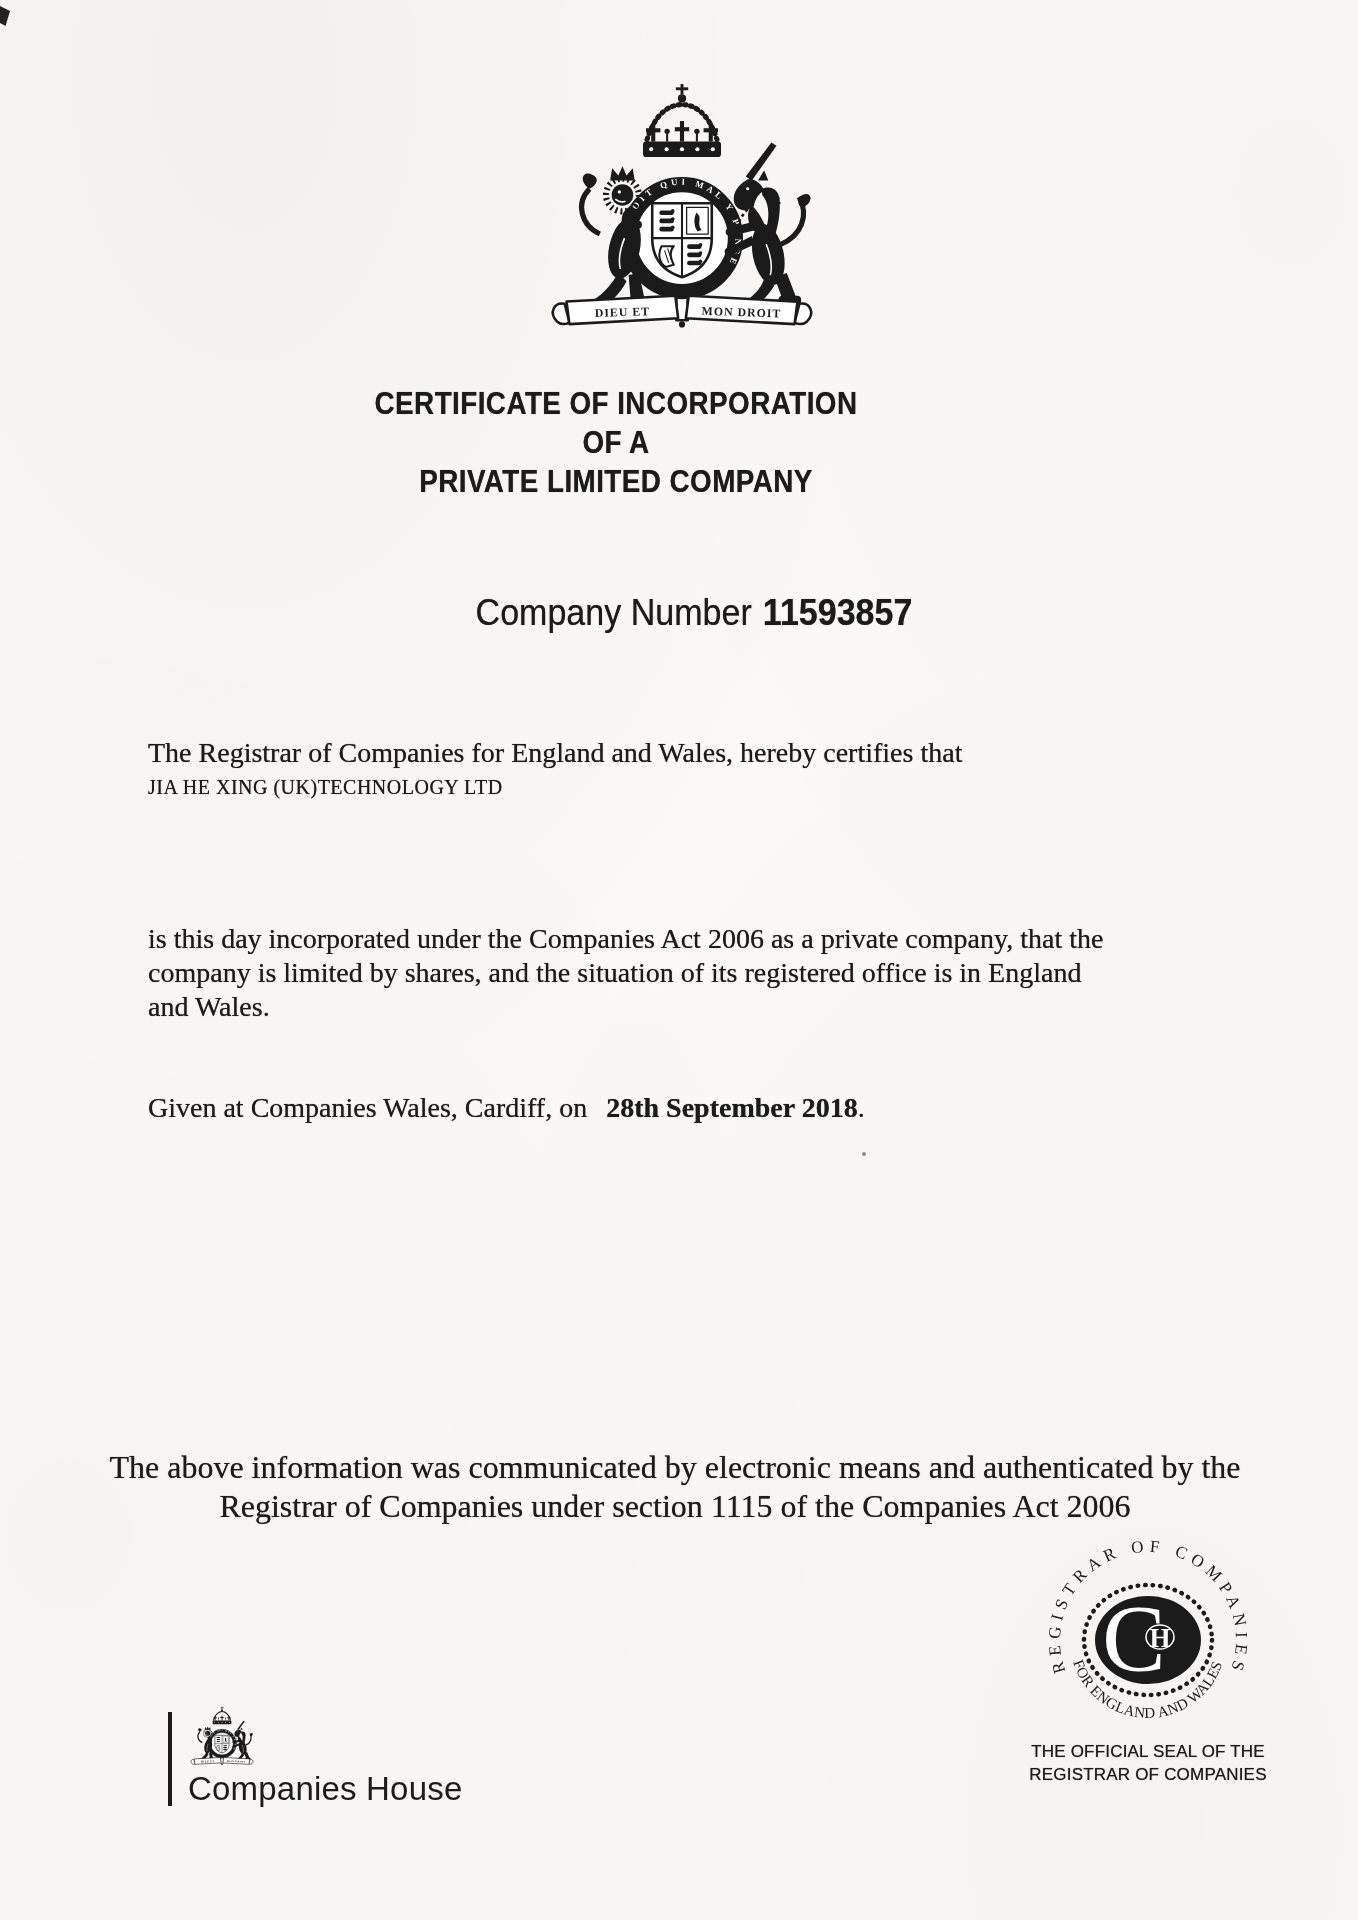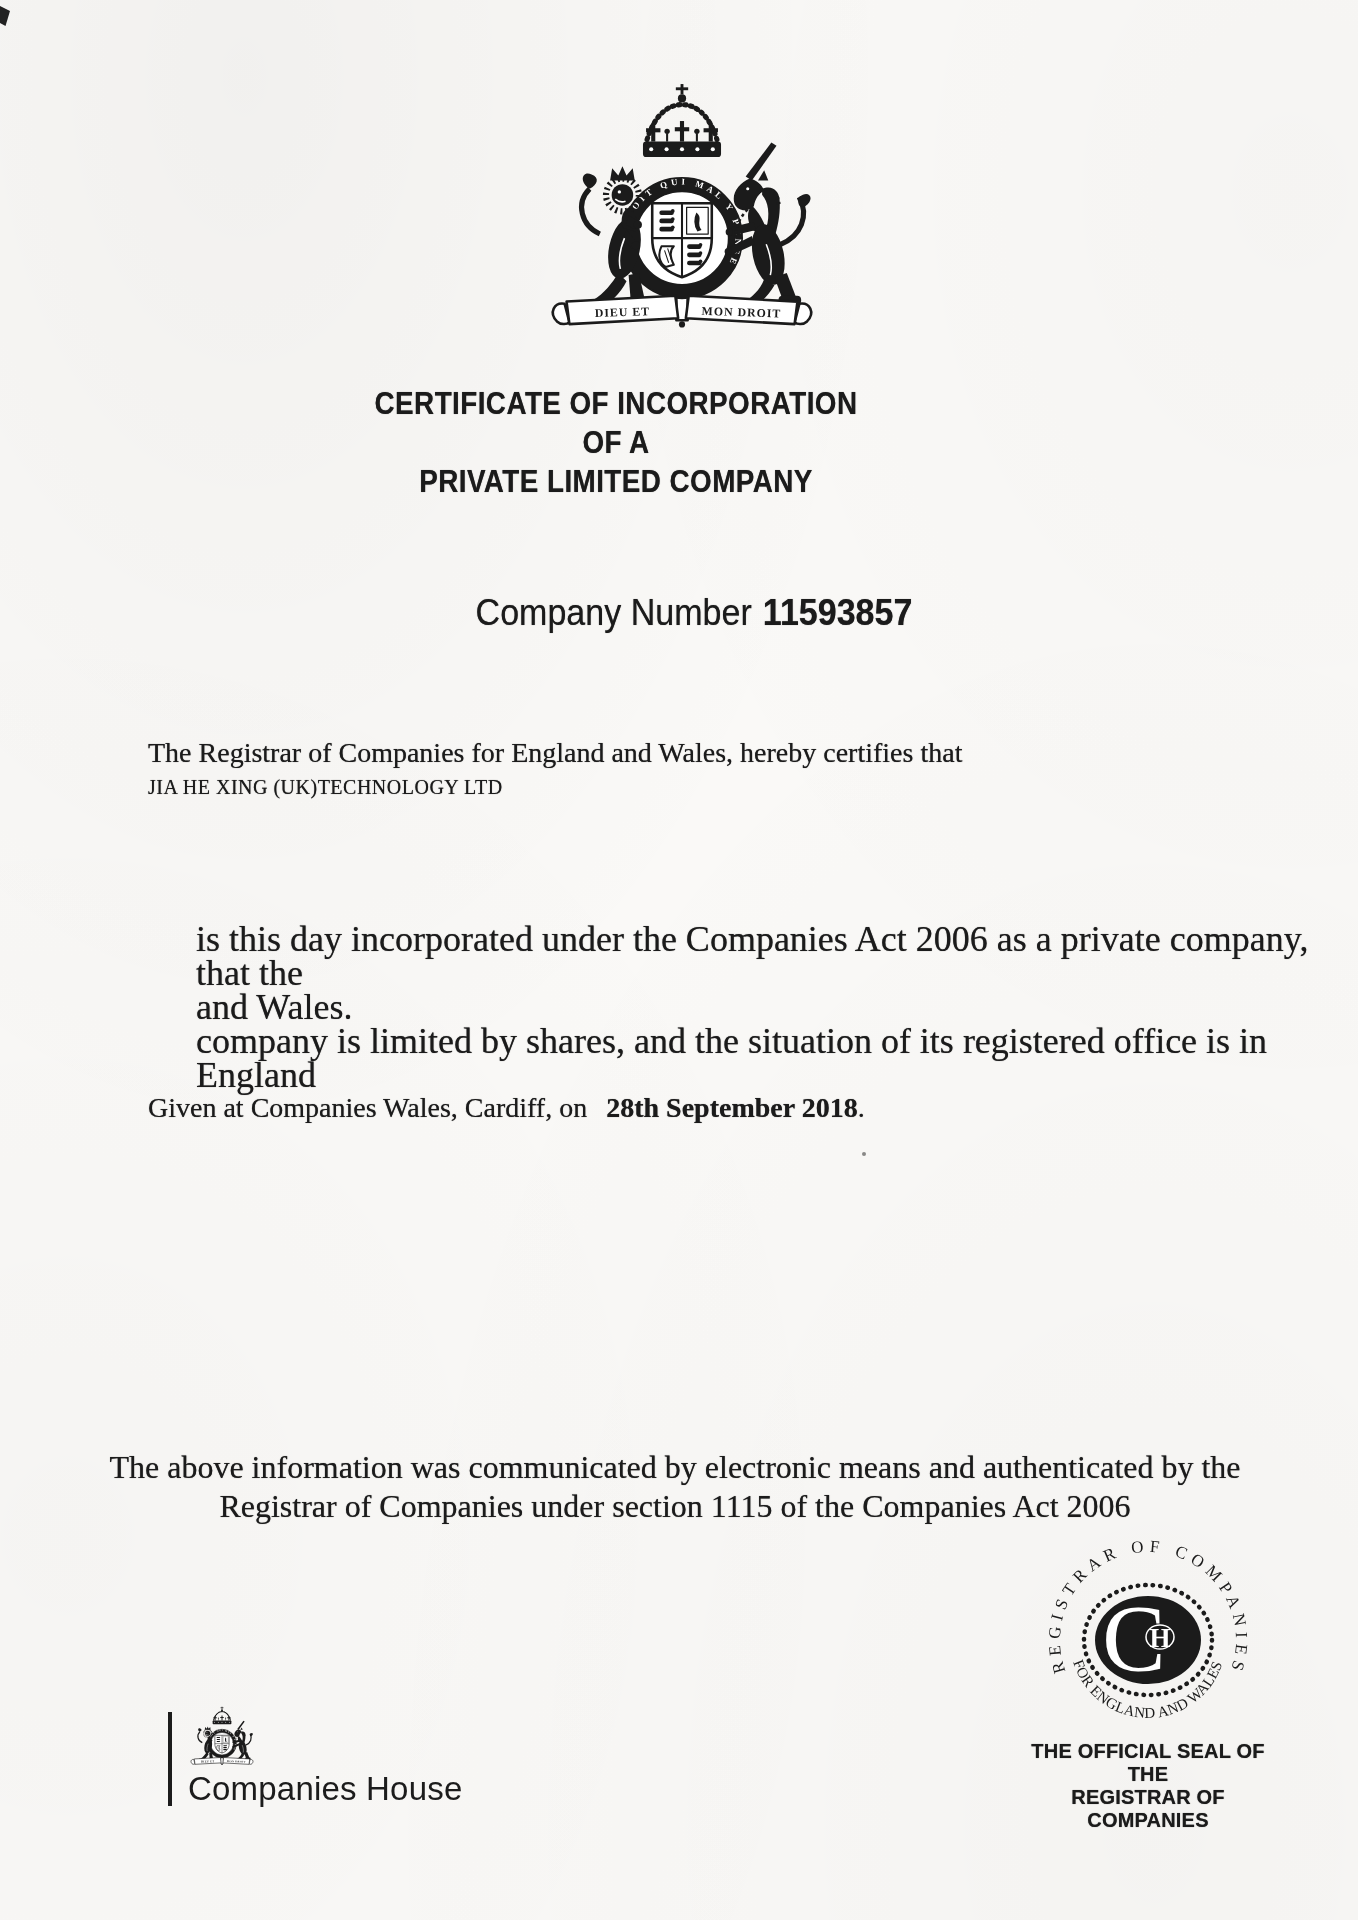--- a/index.html
+++ b/index.html
@@ -26,29 +26,29 @@
   .title{position:absolute;left:0;top:384px;width:1232px;text-align:center;
     font-weight:bold;font-size:32px;line-height:39px;letter-spacing:.5px;
     transform:scaleX(.87);transform-origin:50% 50%;}
 
   .cnum{position:absolute;left:30px;top:592px;width:1328px;text-align:center;
     font-size:37px;transform:scaleX(.92);transform-origin:50% 50%;}
   .cnum .val{font-weight:bold;margin-left:12px;}
 
   .certify{position:absolute;left:148px;top:737px;font-size:28px;}
   .cname{position:absolute;left:148px;top:776px;font-size:20px;letter-spacing:.5px;}
-  .para{position:absolute;left:148px;top:922px;font-size:36px;line-height:34px;margin-left:48px;}
+  .para{position:absolute;left:148px;top:922px;font-size:28px;line-height:34px;}
   .given{position:absolute;left:148px;top:1092px;font-size:28px;white-space:pre-wrap;}
 
   .footer{position:absolute;left:30px;top:1448px;width:1290px;text-align:center;
     font-size:32px;line-height:39px;}
 
   .seal{position:absolute;left:1035px;top:1528px;width:226px;height:212px;}
   .seal-caption{position:absolute;left:1013px;top:1740px;width:270px;text-align:center;
-    font-weight:bold;font-size:20px;line-height:23px;letter-spacing:.2px;}
+    font-weight:normal;font-size:17px;line-height:23px;letter-spacing:.2px;}
 
   .ch-logo{position:absolute;left:166px;top:1706px;width:340px;height:110px;}
   .ch-logo .bar{position:absolute;left:2px;top:6px;width:4px;height:94px;background:#1c1c1c;}
   .ch-logo .mini-crest{position:absolute;left:20px;top:0px;width:72px;height:64px;}
   .ch-logo .wordmark{position:absolute;left:22px;top:64px;font-size:33px;letter-spacing:.2px;color:#1c1c1c;}
 
   .dot-artifact{position:absolute;left:862px;top:1152px;width:4px;height:4px;border-radius:50%;background:rgba(0,0,0,.45);}
 </style>
 </head>
 <body>
@@ -188,22 +188,22 @@
 
   <div class="cnum ink">
     <span>Company Number</span><span class="val">11593857</span>
   </div>
 
   <div class="certify serif ink">The Registrar of Companies for England and Wales, hereby certifies that</div>
   <div class="cname serif ink">JIA HE XING (UK)TECHNOLOGY LTD</div>
 
   <div class="para serif ink">
     <div>is this day incorporated under the Companies Act 2006 as a private company, that the</div>
+    <div>company is limited by shares, and the situation of its registered office is in England</div>
     <div>and Wales.</div>
-    <div>company is limited by shares, and the situation of its registered office is in England</div>
   </div>
 
   <div class="given serif ink"><span>Given at Companies Wales, Cardiff, on </span><span class="b">28th September 2018</span><span>.</span></div>
 
   <div class="footer serif ink">
     <div>The above information was communicated by electronic means and authenticated by the</div>
     <div>Registrar of Companies under section 1115 of the Companies Act 2006</div>
   </div>
 
   <svg class="seal" viewBox="0 0 226 212">

